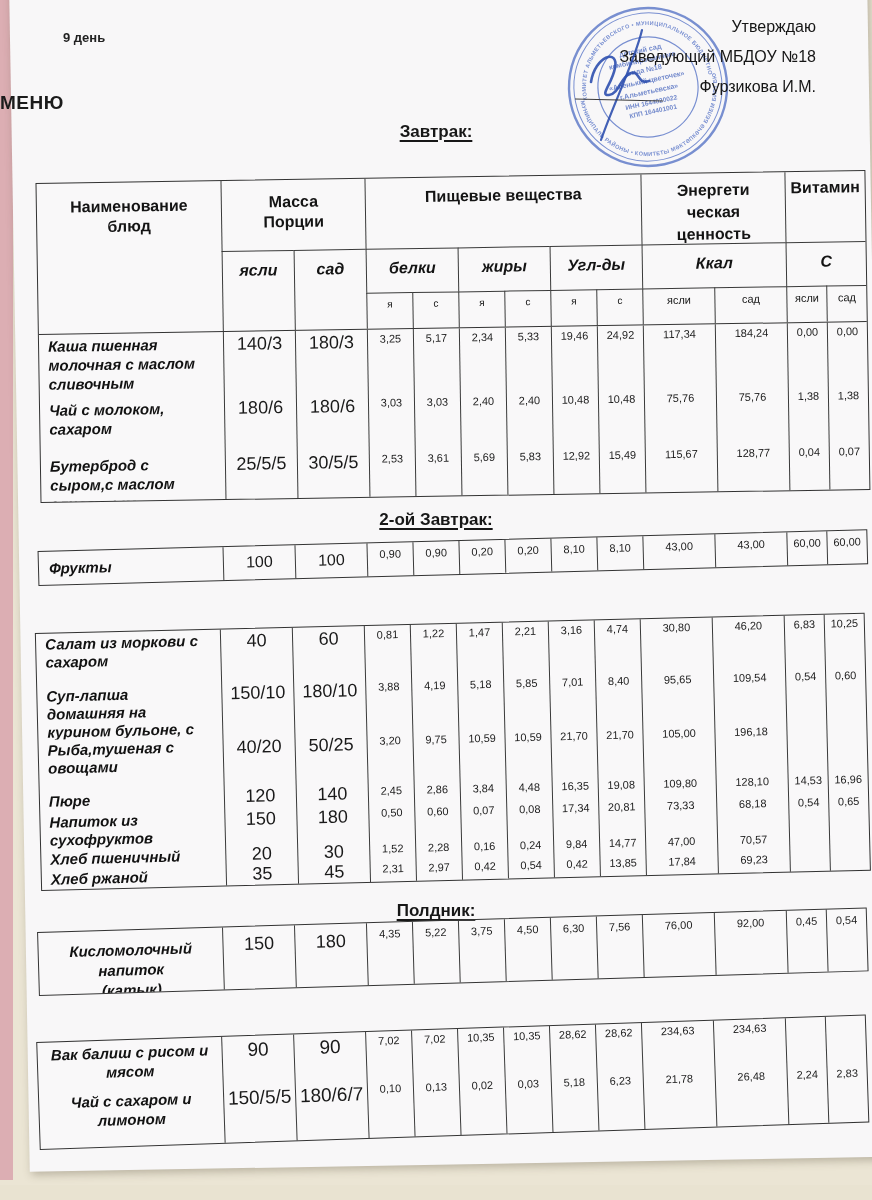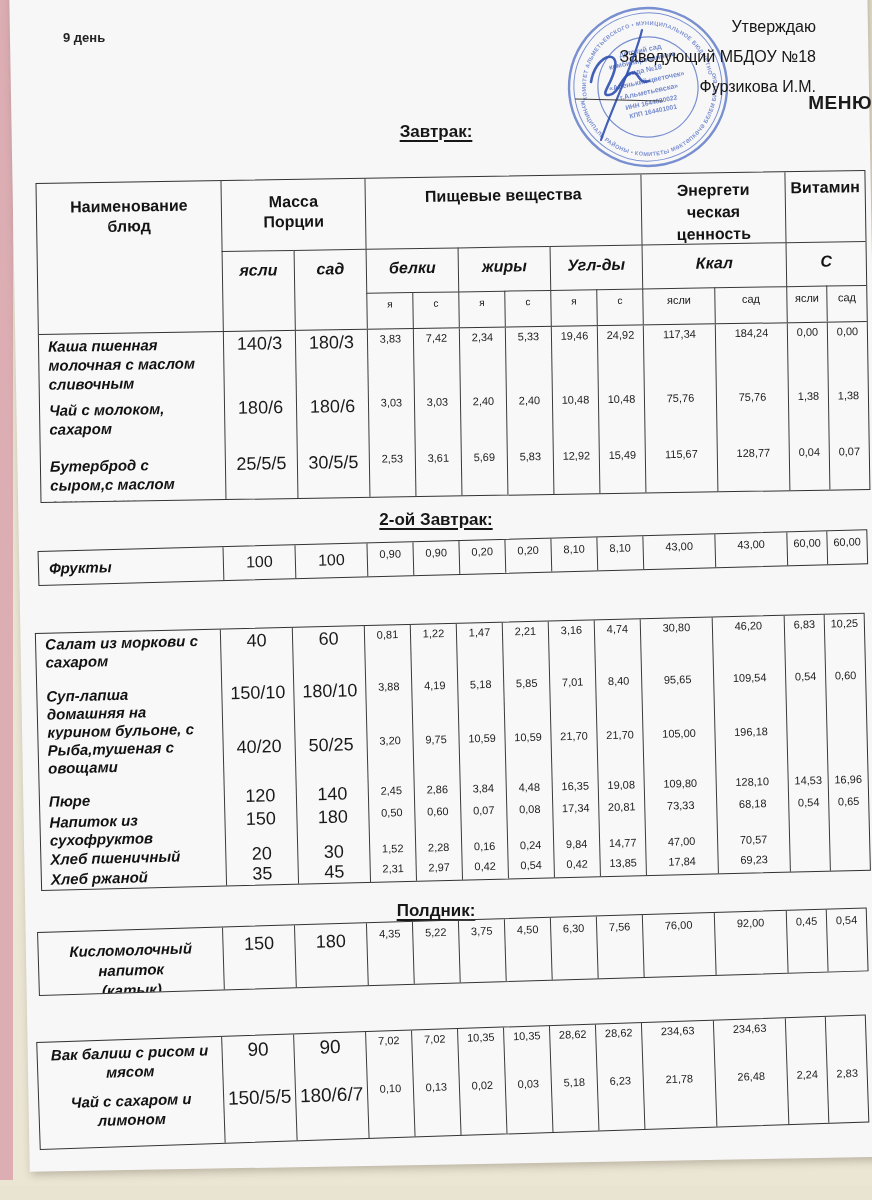--- a/index.html
+++ b/index.html
@@ -4,21 +4,21 @@
 <style>
   *{box-sizing:border-box;margin:0;padding:0}
   body{margin:0;background:#e9e3d1;font-family:"Liberation Sans",sans-serif}
   .page{position:relative;width:872px;height:1185px;overflow:hidden;background:#ebe5d4}
   .pink-edge{position:absolute;left:0;top:0;width:13px;height:1180px;background:#dcaeb3}
   .paper{position:absolute;left:9px;top:-18px;width:858px;height:1190px;background:#f8f7f8;
          transform:rotate(-1deg);transform-origin:top left;box-shadow:2px 3px 8px rgba(90,80,60,.35)}
   .abs{position:absolute}
   .day-label{left:63px;top:30px;font-size:13px;font-weight:700;color:#222}
   .approval{top:12px;right:56px;text-align:right;font-size:16px;line-height:30px;color:#161616;z-index:3}
-  .menu-title{left:0;right:0;top:92px;text-align:right;font-size:19px;font-weight:600;letter-spacing:.5px;color:#1b1b1b}
+  .menu-title{left:0;right:0;top:92px;text-align:left;font-size:19px;font-weight:600;letter-spacing:.5px;color:#1b1b1b}
   .sec-title{left:0;right:0;text-align:center;font-size:17px;font-weight:700;color:#171717;
              text-decoration:underline;text-decoration-thickness:1.5px;text-underline-offset:3px}
   
   .mt{position:absolute;border:1.7px solid #333;transform-origin:left center;background:rgba(255,255,255,.18)}
   .hd{display:grid;grid-template-columns:184px 72px 72px 46px 46px 46px 46px 46px 46px 72px 72px 40px 40px;
       grid-template-rows:70px 44px 36px;border-bottom:1.6px solid #333;color:#141414}
   .hc{border-left:1px solid #3a3a3a;text-align:center;font-size:16px;font-weight:700;line-height:20px;overflow:hidden}
   .hc.nb{border-left:none}
   .hc.ht{border-top:1px solid #3a3a3a}
   .hc.it{font-style:italic;font-weight:700;padding-top:9px}
@@ -160,26 +160,26 @@
         <span>140/3</span>
         <span>180/6</span>
         <span>25/5/5</span>
       </div>
       <div class="dc cm">
         <span>180/3</span>
         <span>180/6</span>
         <span>30/5/5</span>
       </div>
       <div class="dc cn">
-        <span>3,83</span>
+        <span>3,25</span>
         <span>3,03</span>
         <span>2,53</span>
       </div>
       <div class="dc cn">
-        <span>7,42</span>
+        <span>5,17</span>
         <span>3,03</span>
         <span>3,61</span>
       </div>
       <div class="dc cn">
         <span>2,34</span>
         <span>2,40</span>
         <span>5,69</span>
       </div>
       <div class="dc cn">
         <span>5,33</span>

